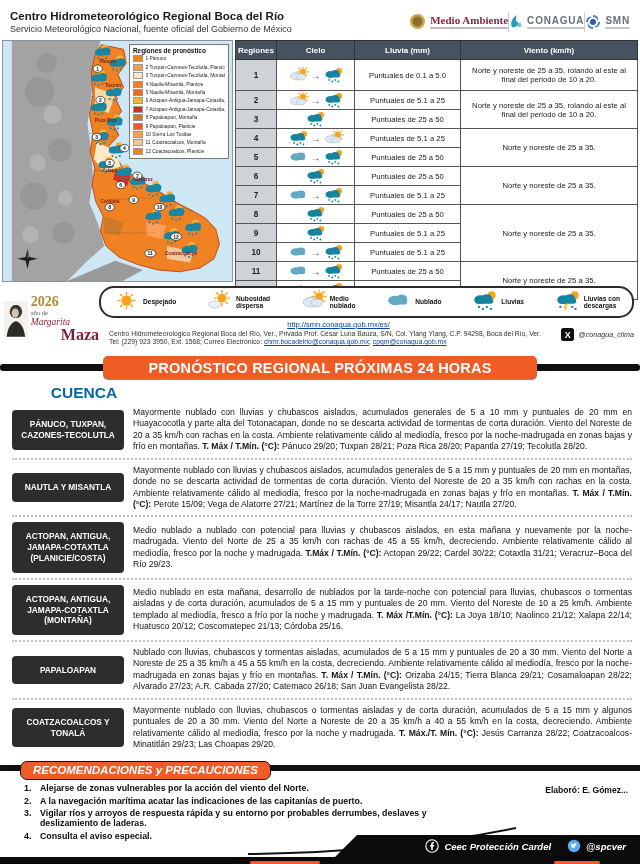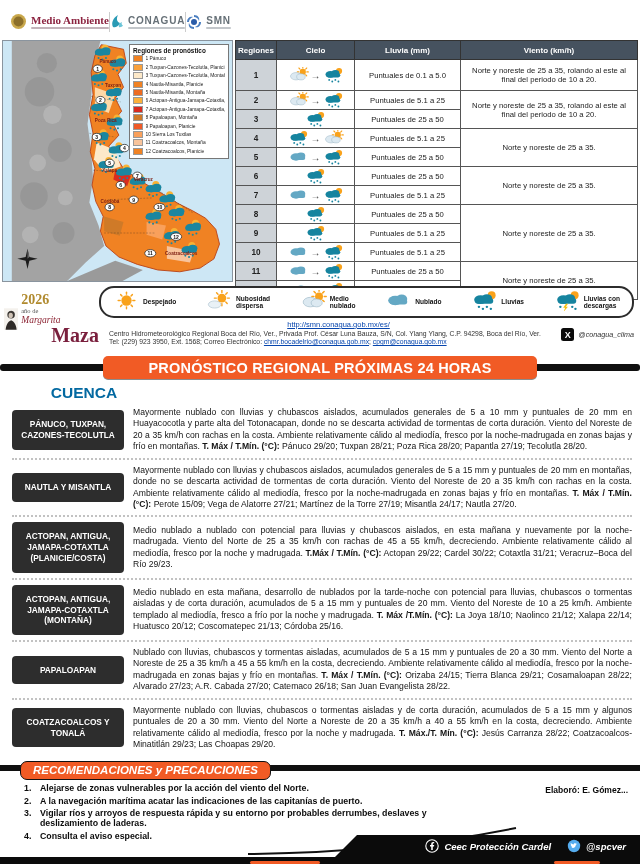--- a/index.html
+++ b/index.html
@@ -37,21 +37,21 @@
   .skyset{display:flex;align-items:center;justify-content:center;gap:2px;}
   .skyset .wicon{height:16px;width:21px;}
   .arrow{font-size:10px;font-weight:bold;color:#444;}
   
   .inforow{display:flex;margin:4px 2px 0 2px;height:66px;}
   .maza{width:97px;flex:none;display:flex;align-items:center;gap:3px;padding-left:2px;box-sizing:border-box;}
   .maza-text{display:flex;flex-direction:column;line-height:1;font-family:"Liberation Serif",serif;}
   .mz-year{font-size:14px;font-weight:bold;color:#b08a2e;}
   .mz-tag{font-size:6.5px;color:#555;margin:1px 0;}
   .mz-n1{font-size:9.5px;font-style:italic;color:#8c2332;}
-  .mz-n2{font-size:20px;font-weight:bold;color:#7a1f3d;margin-left:30px;}
+  .mz-n2{font-size:16px;font-weight:bold;color:#7a1f3d;margin-left:30px;}
   .right-info{flex:1;display:flex;flex-direction:column;min-width:0;}
   .skyleg{border:2px solid #2c2c2c;border-radius:15px;display:flex;align-items:center;justify-content:space-between;
           padding:1px 12px;height:32px;box-sizing:border-box;background:#fff;margin-right:4px;}
   .sk-item{display:flex;align-items:center;gap:3px;}
   .sk-item .wicon{height:21px;width:27px;}
   .sk-label{font-size:6.6px;font-weight:bold;line-height:1.1;white-space:pre-line;color:#111;}
   .contact{position:relative;padding:2px 70px 0 10px;}
   .contact-url{display:block;text-align:center;font-size:7.5px;color:#0645ad;text-decoration:underline;margin-bottom:1px;}
   .contact-line{font-size:6.8px;color:#333;line-height:1.25;}
   .contact-line a{color:#0645ad;text-decoration:underline;}
@@ -90,20 +90,24 @@
   .soc-item{display:flex;align-items:center;gap:5px;color:#fff;font-weight:bold;font-style:italic;font-size:9.5px;}
   .bottombar{position:absolute;bottom:0;left:0;right:0;height:7px;background:#0b0b0b;}
   .orange-tab{position:absolute;bottom:0;height:3px;background:#f15b25;border-radius:2px;}
 </style>
 </head>
 <body>
 
 <div class="page">
 
   <div class="hdr">
+    <div>
+      <div class="hdr-title">Centro Hidrometeorológico Regional Boca del Río</div>
+      <div class="hdr-sub">Servicio Meteorológico Nacional, fuente oficial del Gobierno de México</div>
+    </div>
     <div class="logos">
       <div class="logo">
         <svg width="17" height="17" viewBox="0 0 17 17">
           <circle cx="8.5" cy="8.5" r="7.5" fill="#c9a84c"></circle>
             <circle cx="8.5" cy="8.5" r="5" fill="#8c6f2a"></circle>
         </svg>
         <div class="logo-col">
           <span class="logo-ma-text">Medio Ambiente</span>
           <span class="logo-sub"></span>
         </div>

